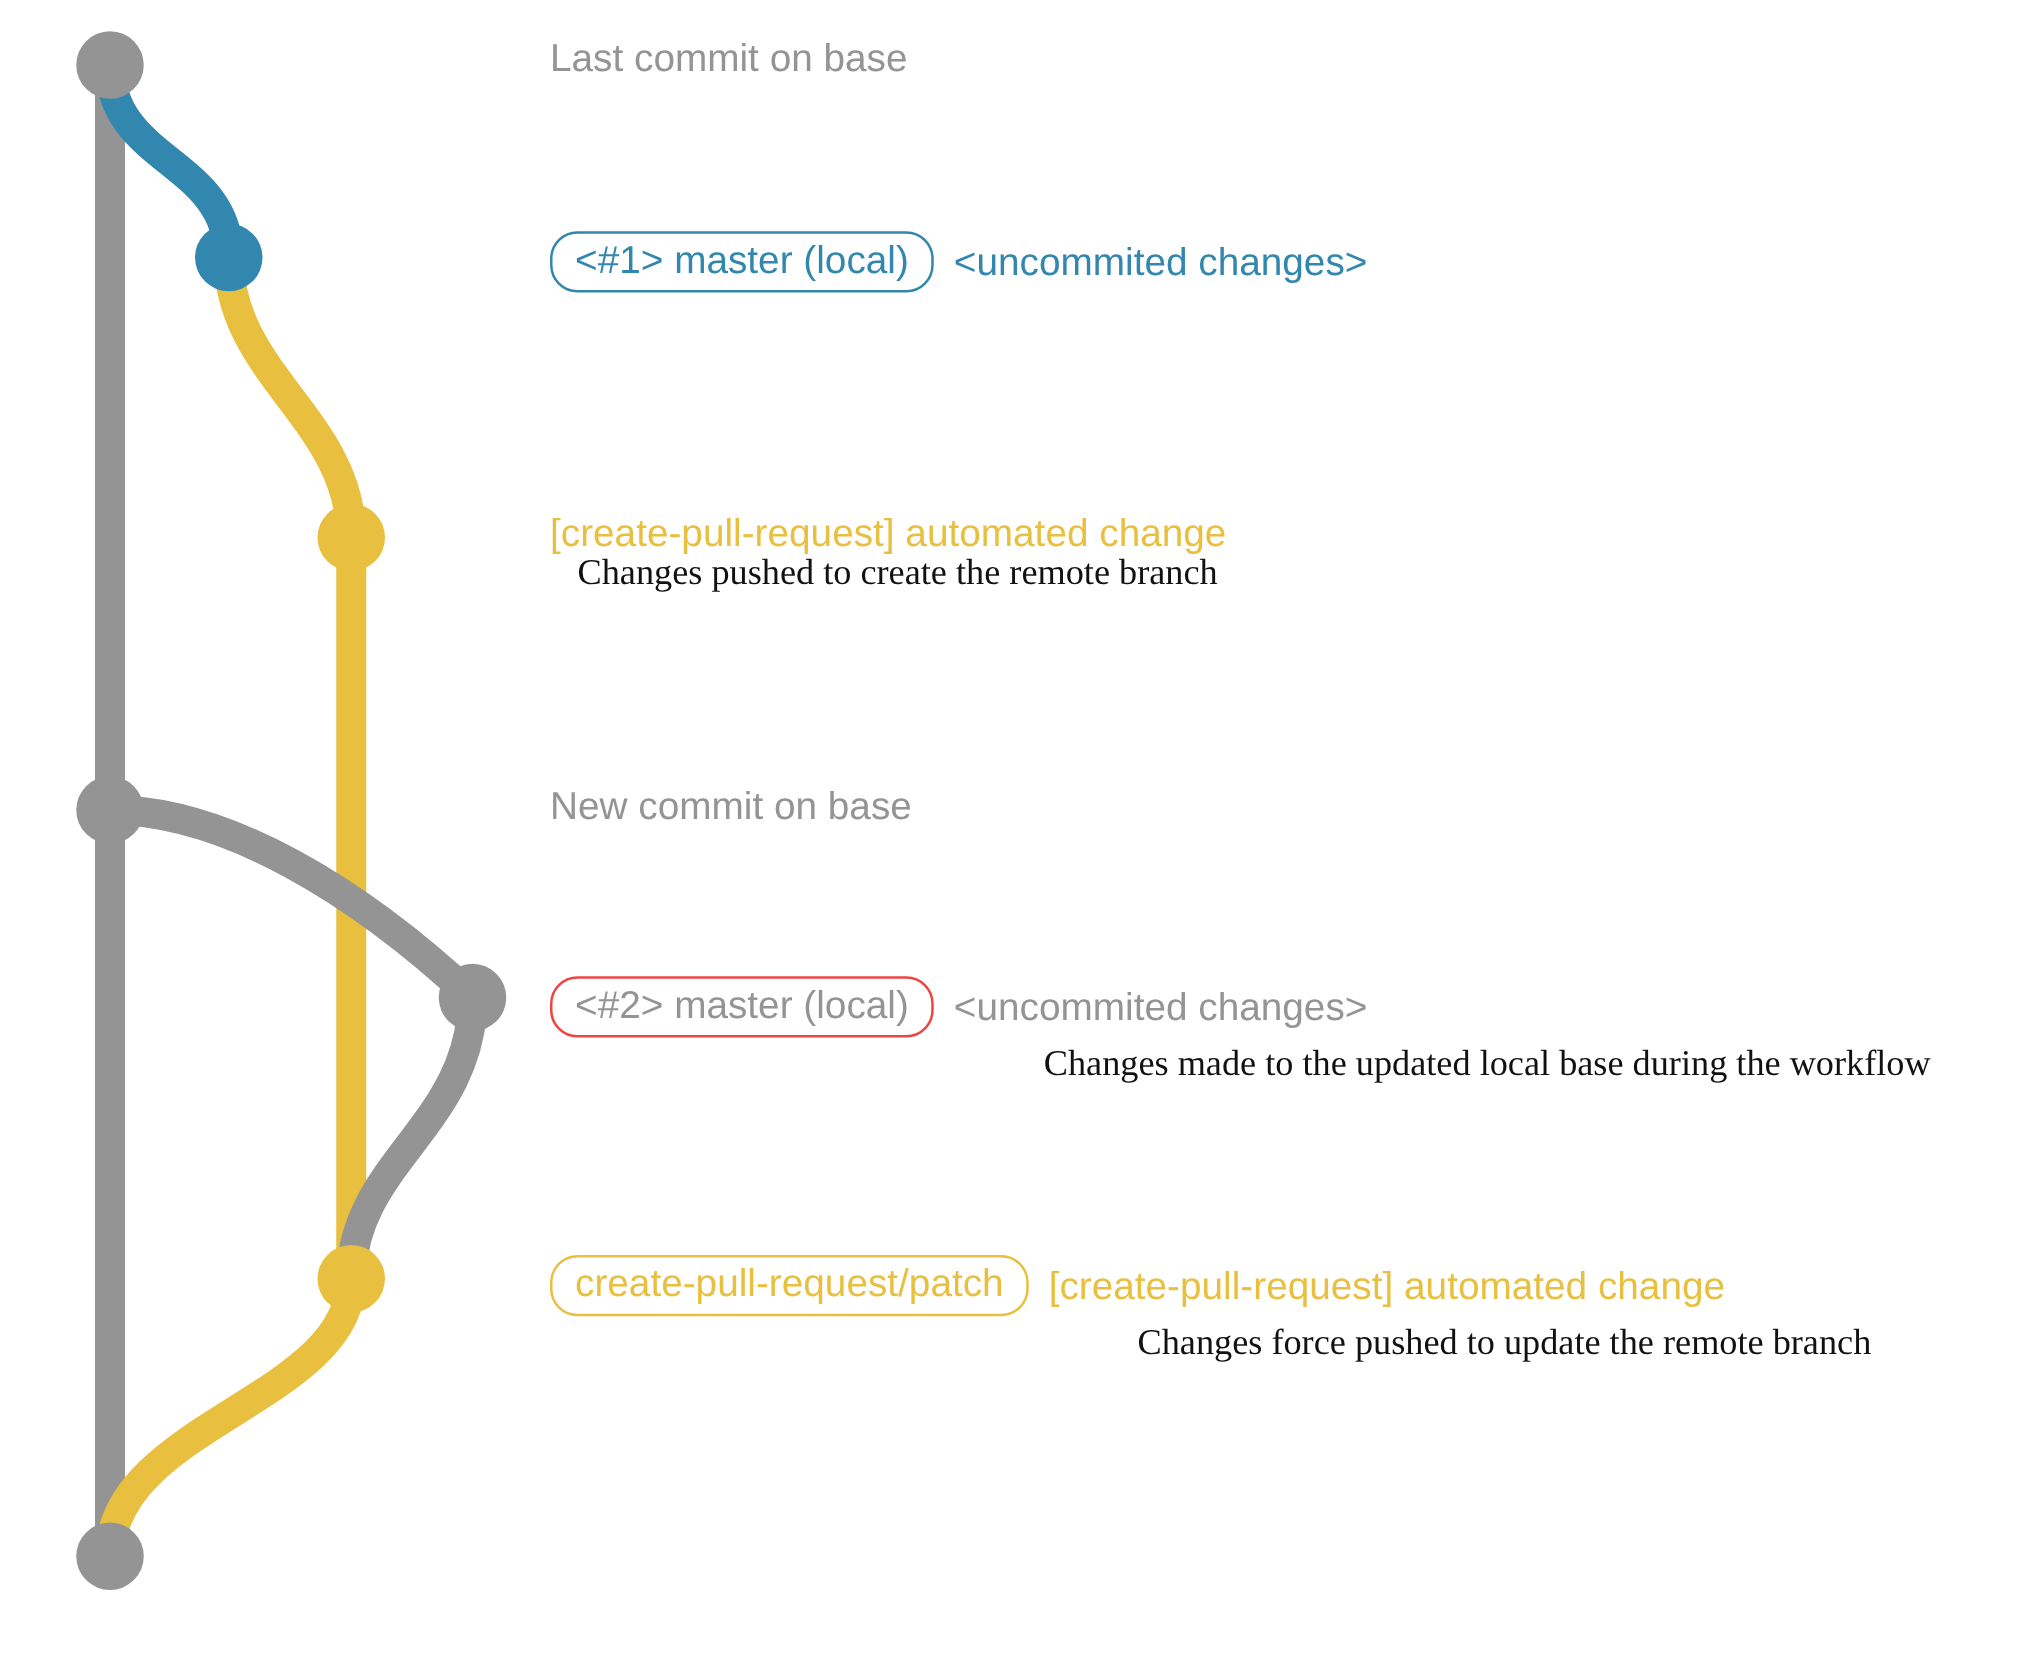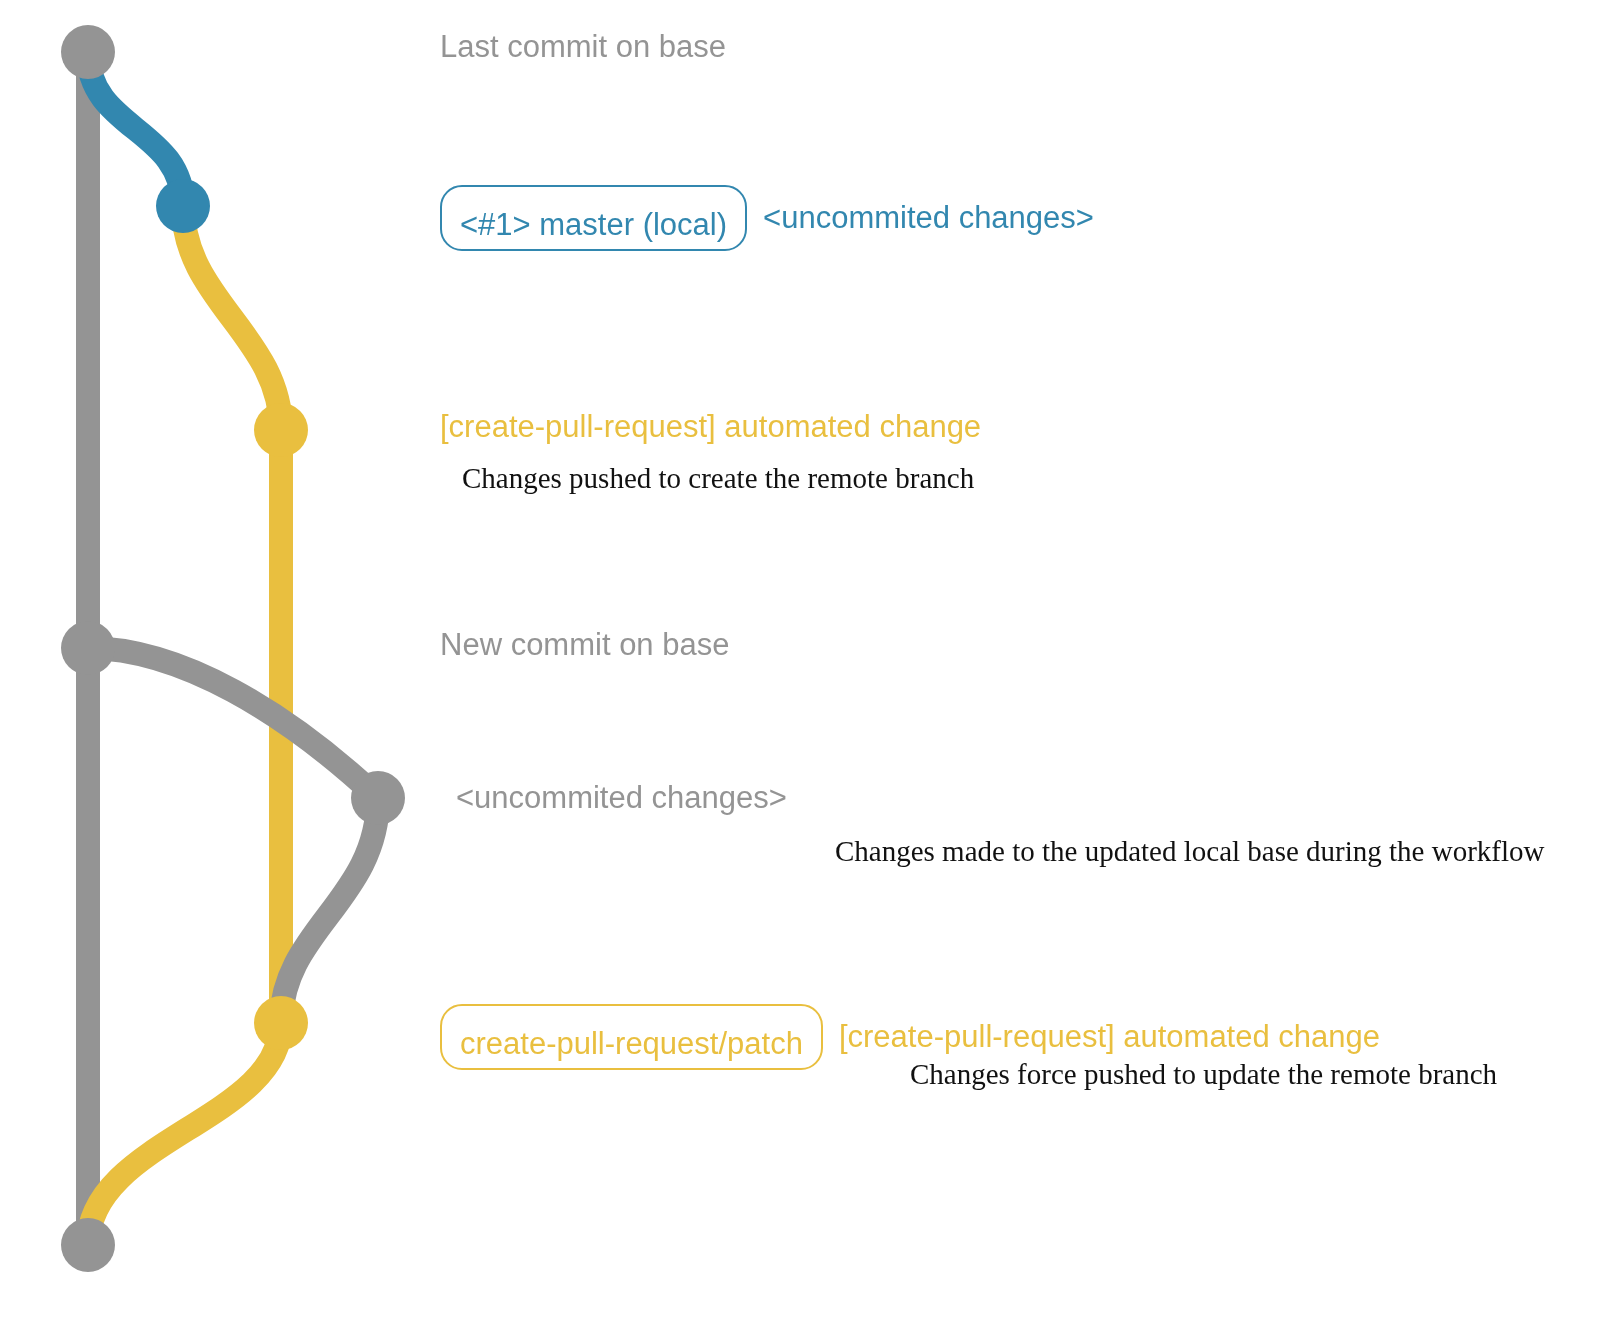--- a/index.html
+++ b/index.html
@@ -43,21 +43,21 @@
   .headline {
     display: flex;
     align-items: center;
     white-space: nowrap;
   }
 
   .badge {
     display: inline-block;
     border: 2px solid #ef4444;
     border-radius: 22px;
-    padding: 21px 18px 8px 18px;
+    padding: 4px 18px 8px 18px;
     font-size: 31px;
     line-height: 1.08;
     color: #949494;
     background: transparent;
     white-space: nowrap;
   }
   .badge.blue  { border-color: #3287af; color: #3287af; }
   .badge.amber { border-color: #e9bf3f; color: #e9bf3f; }
 
   .commit-title {
@@ -123,30 +123,31 @@
         <span class="badge blue">&lt;#1&gt; master (local)</span>
         <span class="commit-title blue">&lt;uncommited changes&gt;</span>
       </div>
     </div>
 
     <div class="row" style="top:410px;">
       <div class="headline">
         <span class="commit-title amber lone">[create-pull-request] automated change</span>
       </div>
     </div>
-    <div class="note" style="left:22px; top:463px;">Changes pushed to create the remote branch</div>
+    <div class="note" style="left:22px; top:443px;">Changes pushed to create the remote branch</div>
 
     <div class="row" style="top:628px;">
       <div class="headline">
         <span class="commit-title grey lone">New commit on base</span>
       </div>
     </div>
 
     <div class="row" style="top:781px;">
       <div class="headline">
+        <span class="badge">&lt;#2&gt; master (local)</span>
         <span class="commit-title grey">&lt;uncommited changes&gt;</span>
       </div>
     </div>
     <div class="note" style="left:395px; top:836px;">Changes made to the updated local base during the workflow</div>
 
     <div class="row" style="top:1004px;">
       <div class="headline">
         <span class="badge amber">create-pull-request/patch</span>
         <span class="commit-title amber">[create-pull-request] automated change</span>
       </div>

